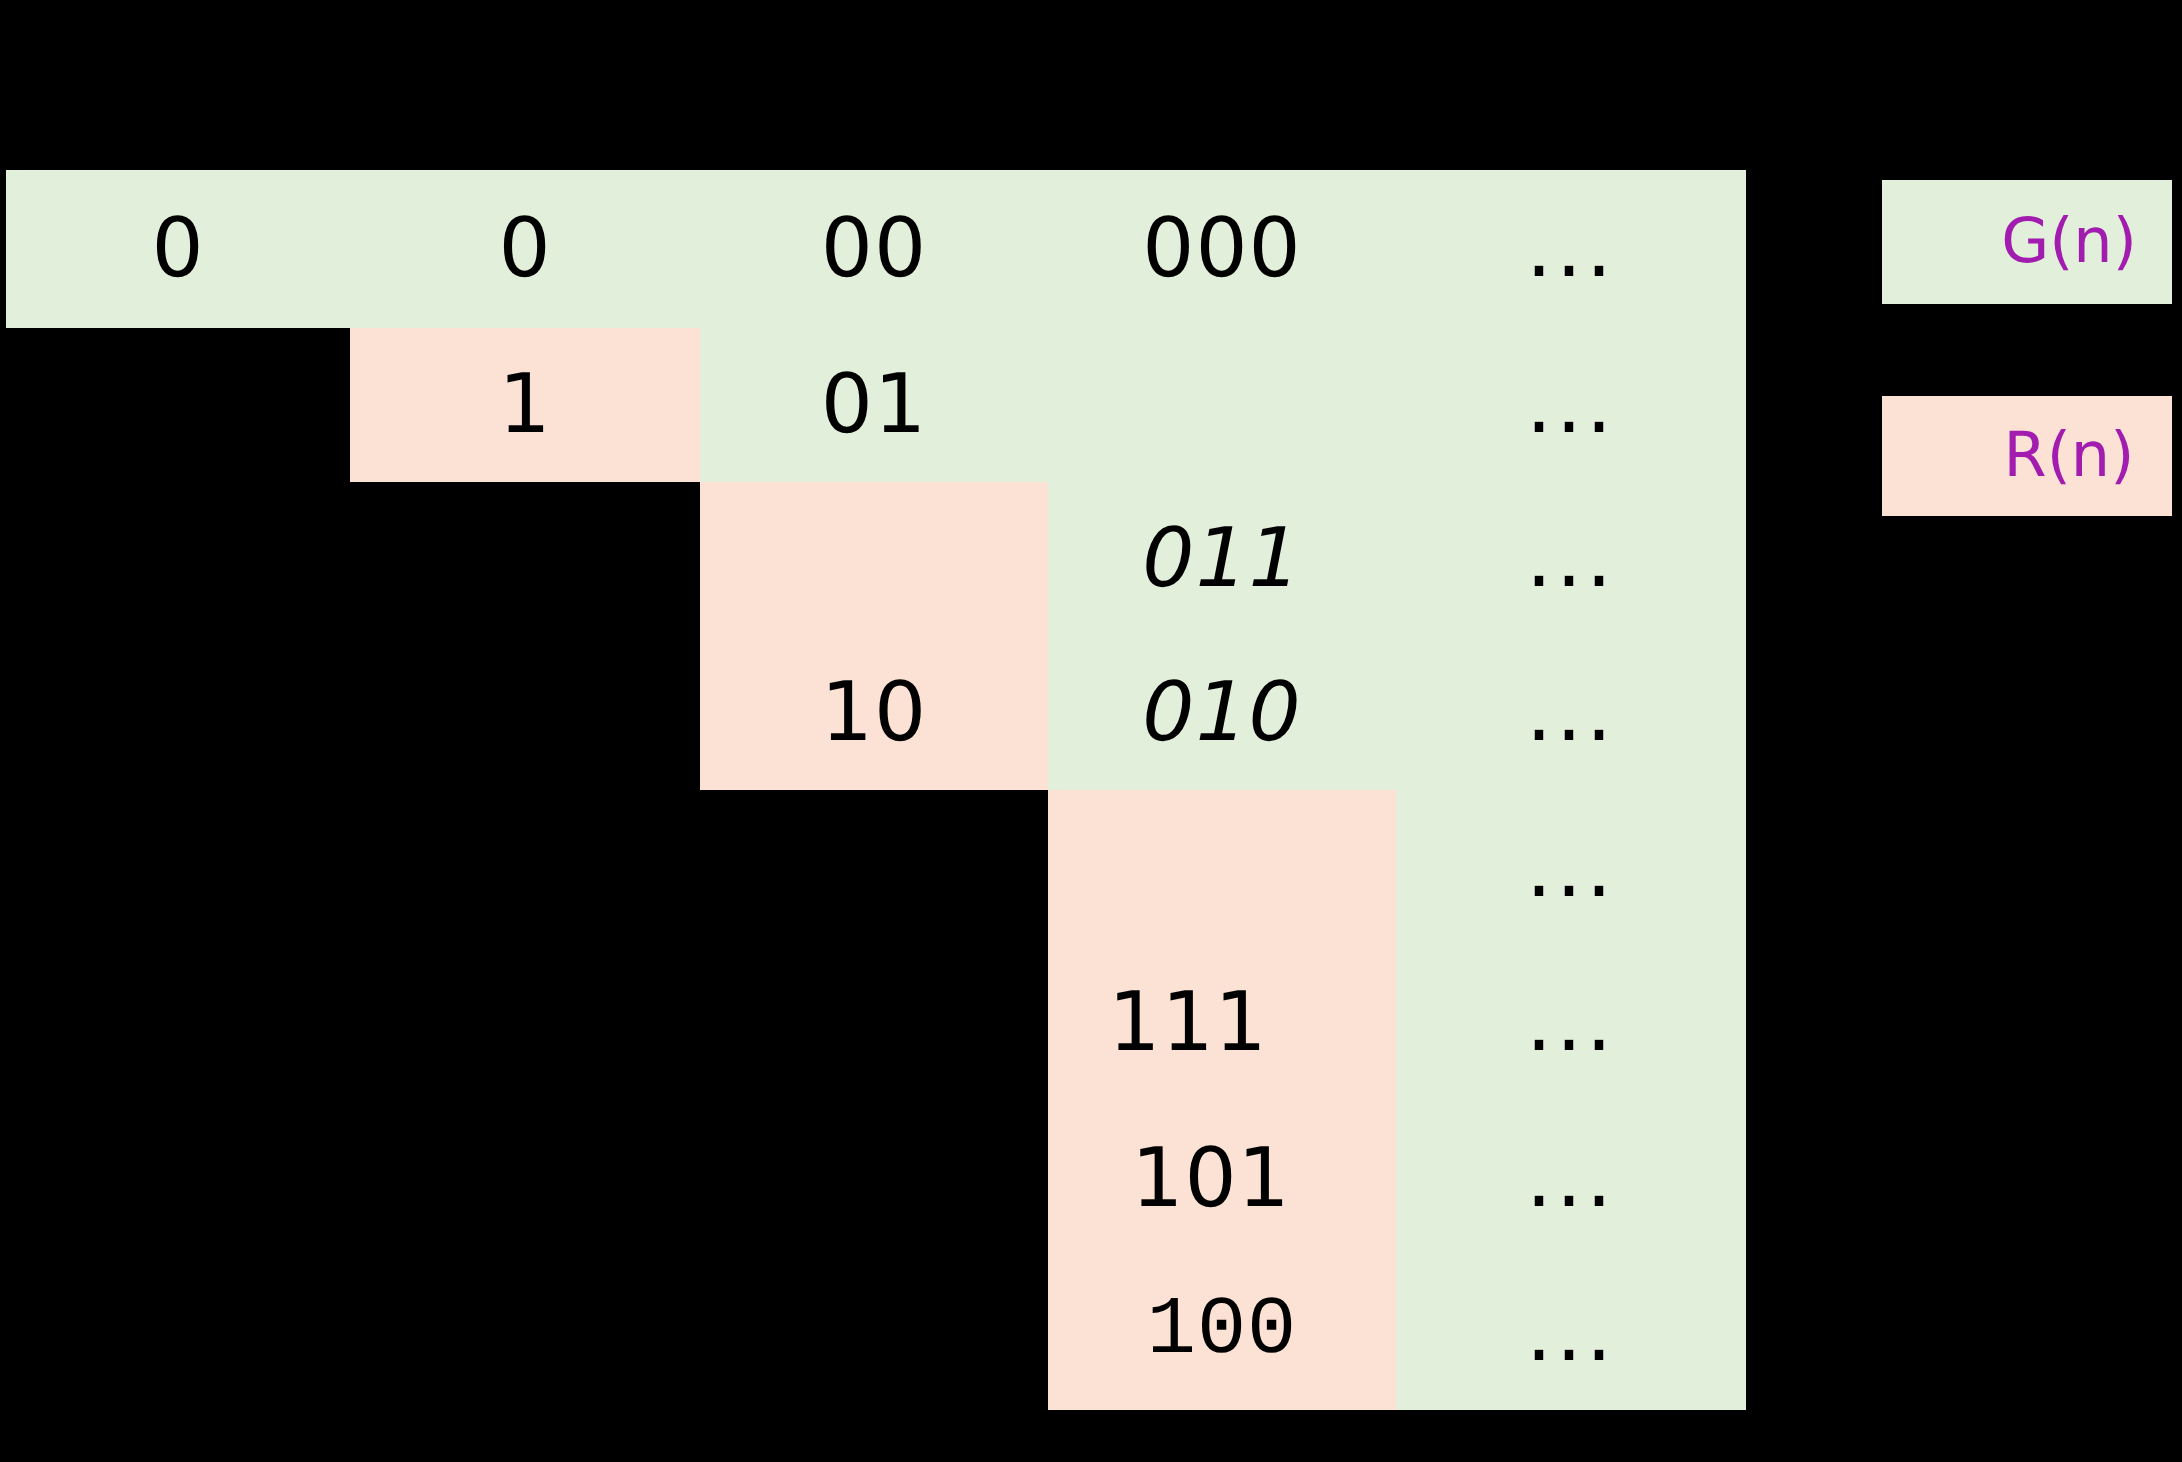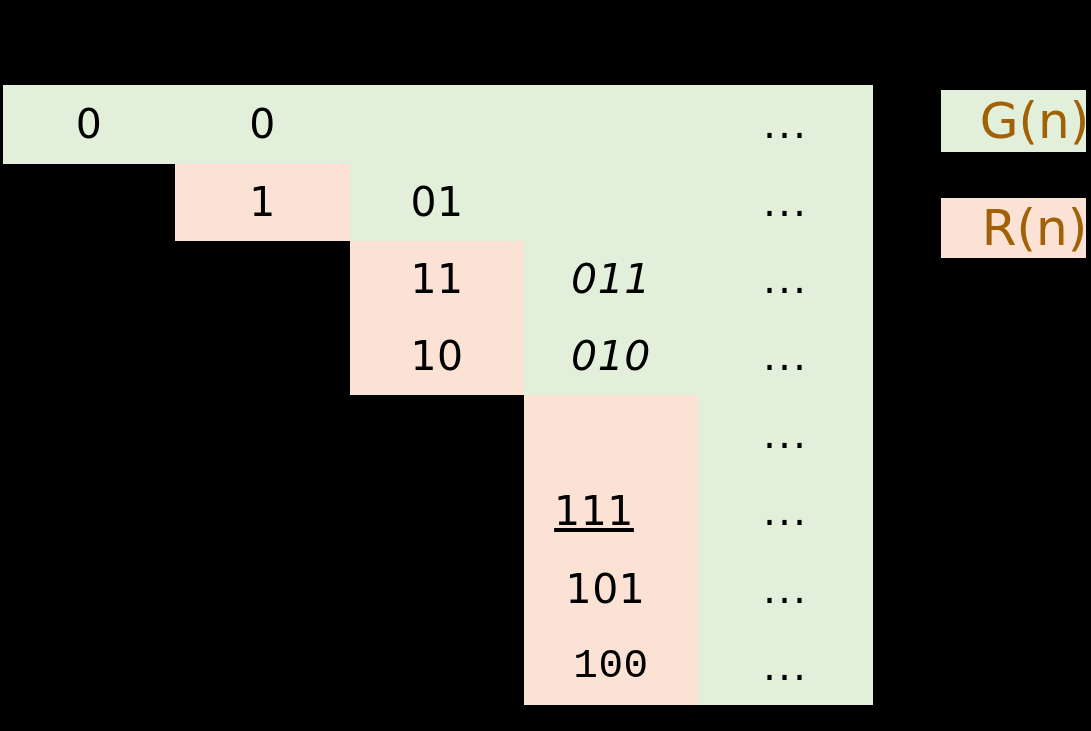--- a/index.html
+++ b/index.html
@@ -47,23 +47,23 @@
     font-size: 41px;
     letter-spacing: 2px;
   }
 
   
   .legend-box {
     position: absolute;
     display: flex;
     align-items: center;
     justify-content: center;
-    font-size: 50px;
+    font-size: 31px;
     line-height: 1;
-    color: #a16207;
+    color: #a21caf;
     box-sizing: border-box;
     padding-left: 42px;
   }
   .legend-box.green { background: #e2efda; }
   .legend-box.pink  { background: #fbe2d5; }
 </style>
 </head>
 <body>
 
 <div id="stage">
@@ -79,27 +79,28 @@
   <div class="block green" style="left:524px; top:85px; width:174px; height:310px;"></div>
   <div class="block pink" style="left:524px; top:395px; width:174px; height:310px;"></div>
 
   <div class="block green" style="left:698px; top:85px; width:175px; height:620px;"></div>
 
   <div class="cell" style="left:3px; top:85px; width:172px; height:79px;">0</div>
 
   <div class="cell" style="left:175px; top:85px; width:175px; height:79px;">0</div>
   <div class="cell" style="left:175px; top:164px; width:175px; height:77px;">1</div>
 
+  <div class="cell" style="left:350px; top:85px; width:174px; height:79px;">00</div>
   <div class="cell" style="left:350px; top:164px; width:174px; height:77px;">01</div>
-  <div class="cell" style="left:350px; top:241px; width:174px; height:77px;">11</div>
   <div class="cell" style="left:350px; top:318px; width:174px; height:77px;">10</div>
 
+  <div class="cell" style="left:524px; top:85px; width:174px; height:79px;">000</div>
   <div class="cell" style="left:524px; top:241px; width:174px; height:77px;font-style:italic;">011</div>
   <div class="cell" style="left:524px; top:318px; width:174px; height:77px;font-style:italic;">010</div>
-  <div class="cell" style="left:524px; top:473px; width:140px; height:77px;text-decoration:underline;">111</div>
+  <div class="cell" style="left:524px; top:473px; width:140px; height:77px;">111</div>
   <div class="cell" style="left:524px; top:550px; width:163px; height:78px;">101</div>
   <div class="cell" style="left:524px; top:628px; width:174px; height:77px;font-family:Liberation Mono, monospace;">100</div>
 
   <div class="cell dots" style="left:698px; top:85px; width:175px; height:79px;">...</div>
   <div class="cell dots" style="left:698px; top:164px; width:175px; height:77px;">...</div>
   <div class="cell dots" style="left:698px; top:241px; width:175px; height:77px;">...</div>
   <div class="cell dots" style="left:698px; top:318px; width:175px; height:77px;">...</div>
   <div class="cell dots" style="left:698px; top:395px; width:175px; height:78px;">...</div>
   <div class="cell dots" style="left:698px; top:473px; width:175px; height:77px;">...</div>
   <div class="cell dots" style="left:698px; top:550px; width:175px; height:78px;">...</div>

